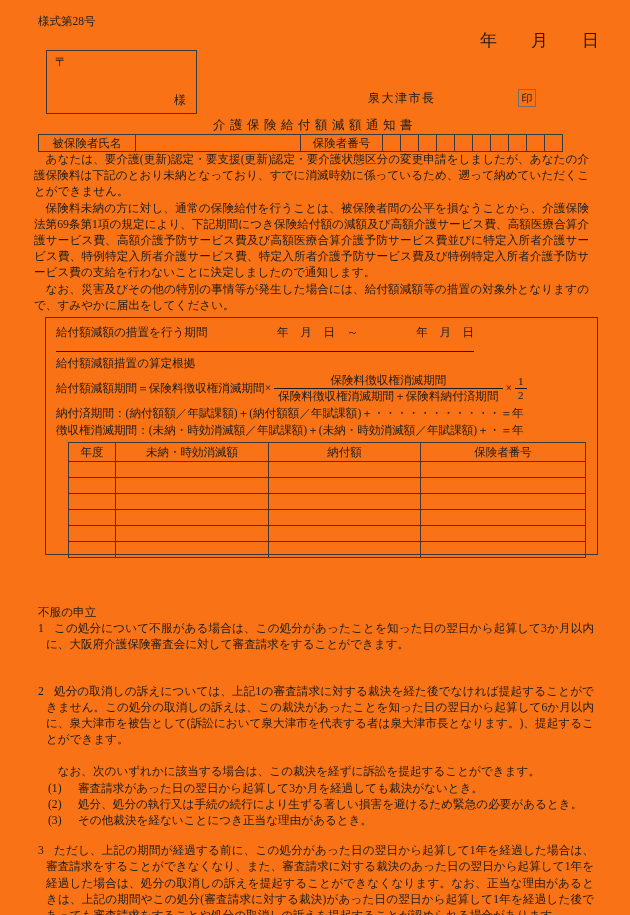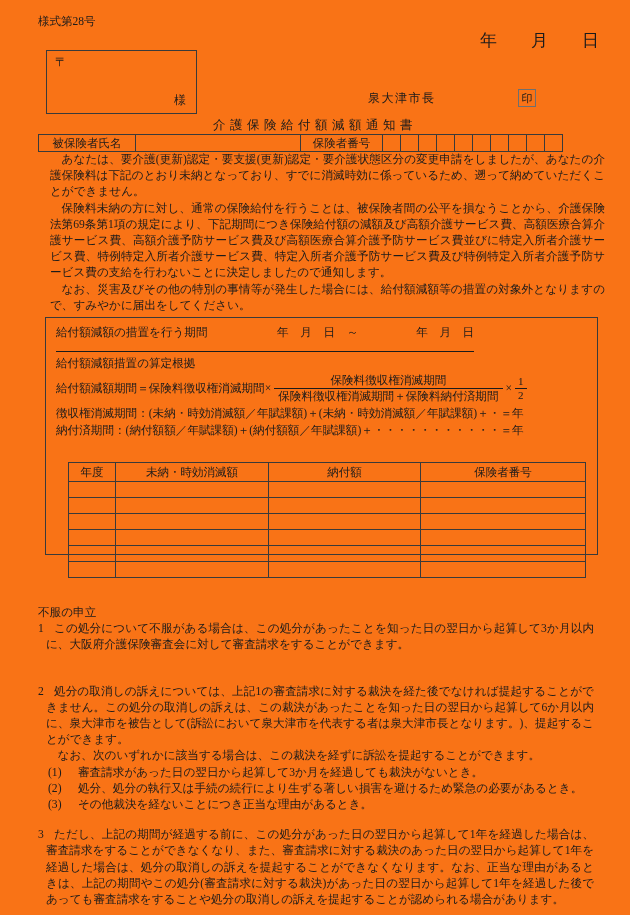--- a/index.html
+++ b/index.html
@@ -21,49 +21,49 @@
     display:flex;align-items:center;justify-content:center;font-size:11px;}
   .doc-title{position:absolute;left:0;top:117px;width:100%;text-align:center;
     font-size:12.5px;letter-spacing:4.5px;white-space:nowrap;}
   .insured-table{position:absolute;left:38px;top:134px;border-collapse:collapse;}
   .insured-table td{border:1px solid #3a3a3a;font-size:11.5px;height:16px;padding:0;}
   .insured-table td.lbl{text-align:center;}
   .cell-name-label{width:96px;}
   .cell-name-value{width:164px;}
   .cell-number-label{width:81px;}
   .digit-cell{width:17px;}
-  .body-text{position:absolute;left:50px;top:152px;width:555px;
+  .body-text{position:absolute;left:34px;top:152px;width:555px;
     font-size:11.6px;line-height:16.2px;text-align:justify;}
   .body-text p{margin:0;text-indent:1em;}
   .main-box{position:absolute;left:45px;top:317px;width:553px;height:238px;
     border:1px solid #3a3a3a;box-sizing:border-box;padding:7px 10px 0 10px;font-size:11.6px;}
   .period-line{display:inline-block;border-bottom:1px solid #1b1b1b;padding-bottom:11px;white-space:nowrap;}
   .basis-label{margin-top:4px;}
   .formula-row{display:flex;align-items:center;margin-top:2px;white-space:nowrap;}
   .frac{display:inline-flex;flex-direction:column;text-align:center;margin:0 3px;}
   .frac .den{border-top:1px solid #1b1b1b;}
   .frac .num,.frac .den{padding:0 4px;line-height:15px;}
   .half .num,.half .den{padding:0 3px;line-height:13px;font-size:11px;}
   .calc-line{margin-top:2px;white-space:nowrap;}
-  .inner-table{border-collapse:collapse;margin:24px 0 0 12px;}
+  .inner-table{border-collapse:collapse;margin:4px 0 0 12px;}
   .inner-table th,.inner-table td{border:1px solid #3a3a3a;font-weight:normal;
     font-size:11.5px;padding:0;text-align:center;}
   .inner-table th{height:18px;}
   .inner-table td{height:15px;}
   .col-year{width:46px;}
   .col-unpaid{width:152px;}
   .col-paid{width:151px;}
   .col-levy{width:164px;}
   .appeal{position:absolute;left:38px;top:605px;width:556px;font-size:11.6px;line-height:16.2px;text-align:justify;}
   .appeal-heading{margin:0;}
   .appeal-item{margin:0;padding-left:8px;text-indent:-8px;}
   .appeal-item .item-num{margin-right:10px;}
   .gap-after{margin-bottom:30px;}
   .item3{margin-top:14px;}
-  .appeal-note{padding-left:8px;text-indent:1em;}
+  .appeal-note{padding-left:8px;text-indent:1em;margin-top:16px;}
   .sub-item{padding-left:10px;white-space:nowrap;}
   .sub-item .sub-num{display:inline-block;width:30px;}
 </style>
 </head>
 <body>
 
 <div class="page">
 
   <div class="form-number">様式第28号</div>
   <div class="date-line">年　　月　　日</div>
@@ -118,22 +118,22 @@
         <span class="num">保険料徴収権消滅期間</span>
         <span class="den">保険料徴収権消滅期間＋保険料納付済期間</span>
       </span>
       <span>×</span>
       <span class="frac half">
         <span class="num">1</span>
         <span class="den">2</span>
       </span>
     </div>
 
+    <div class="calc-line">納付済期間：(納付額額／年賦課額)＋(納付額額／年賦課額)＋・・・・・・・・・・・＝年</div>
     <div class="calc-line">徴収権消滅期間：(未納・時効消滅額／年賦課額)＋(未納・時効消滅額／年賦課額)＋・＝年</div>
-    <div class="calc-line">納付済期間：(納付額額／年賦課額)＋(納付額額／年賦課額)＋・・・・・・・・・・・＝年</div>
 
     <table class="inner-table">
       <tbody>
           <tr>
         <th class="col-year">年度</th>
         <th class="col-unpaid">未納・時効消滅額</th>
         <th class="col-paid">納付額</th>
         <th class="col-levy">保険者番号</th>
       </tr>
       <tr>

